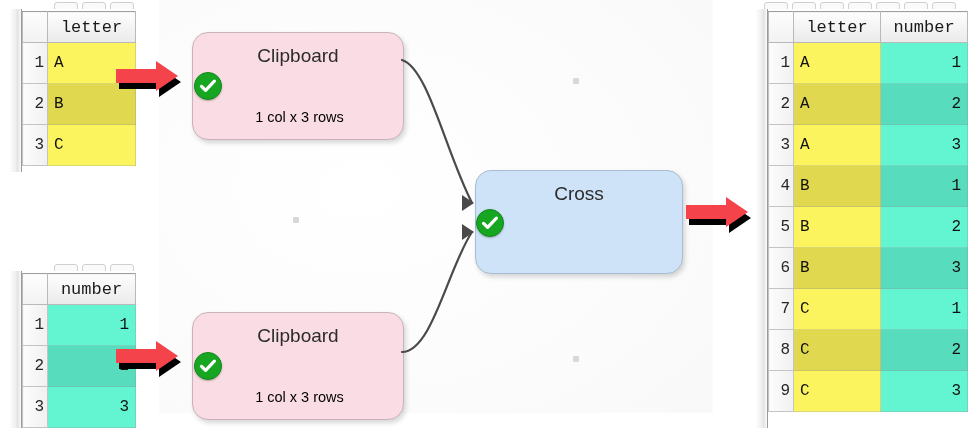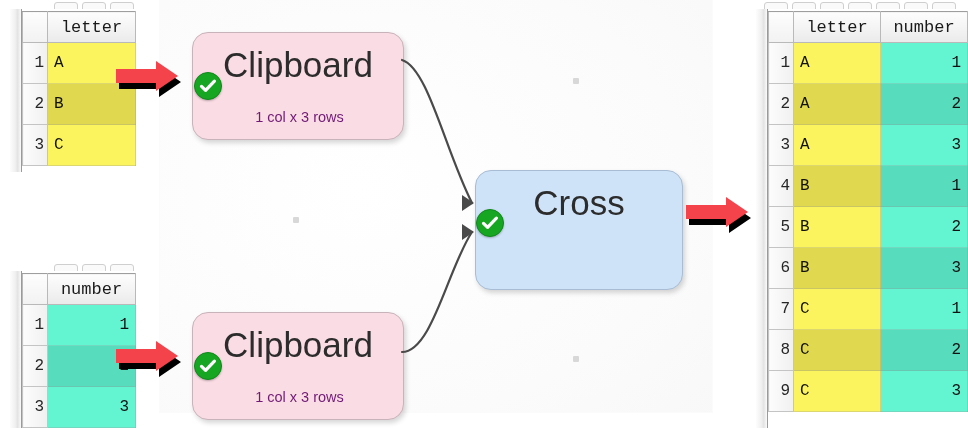--- a/index.html
+++ b/index.html
@@ -33,40 +33,40 @@
   .node {
     position: absolute;
     border-radius: 16px;
     box-shadow: 2px 3px 5px rgba(0,0,0,0.16);
     box-sizing: border-box;
   }
   .node .title {
     position: absolute;
     left: 0; right: 0; top: 12px;
     text-align: center;
-    font-size: 35px;
+    font-size: 19px;
     color: #2c2c2c;
     letter-spacing: 0px;
   }
   .node .subtitle {
     position: absolute;
     left: 3px; right: 0; bottom: 14px;
     text-align: center;
     font-size: 14.5px;
-    color: #701a75;
+    color: #000000;
   }
   .node.clipboard {
     background: #fadce4;
     border: 1px solid #c9b3ba;
     width: 212px; height: 108px;
   }
   .node.cross {
     background: #cfe3f8;
     border: 1px solid #a8bdd3;
-    width: 208px; height: 120px;
+    width: 208px; height: 104px;
   }
 
   
   .check-badge {
     position: absolute;
     width: 26px; height: 26px;
     border-radius: 50%;
     background: #17a622;
     border: 1px solid #0e8a19;
     box-shadow: 0 1px 2px rgba(0,0,0,0.25);

